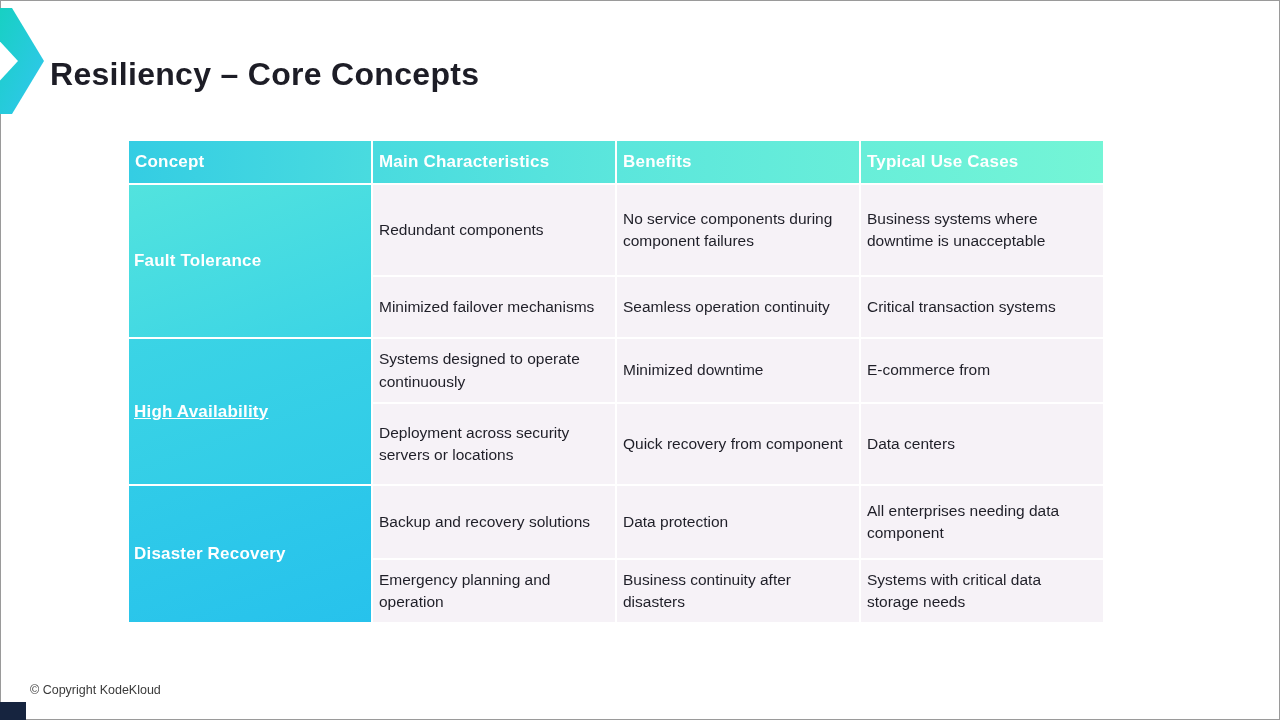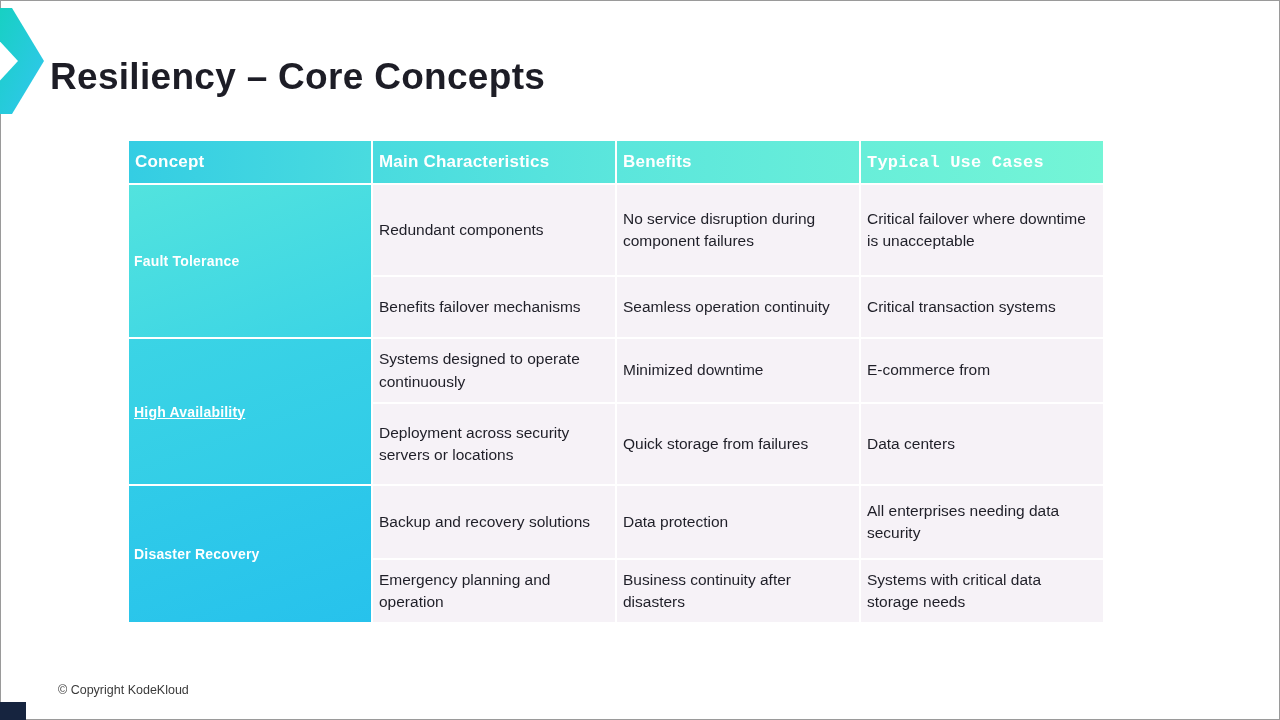--- a/index.html
+++ b/index.html
@@ -11,21 +11,21 @@
     font-family:"Liberation Sans","DejaVu Sans",sans-serif;
     box-shadow:inset 0 0 0 1px #9a9a9a;
   }
   
   .logo{
     position:absolute;left:-6px;top:8px;width:52px;height:106px;
   }
   
   .title{
     position:absolute;left:50px;top:56px;
-    font-size:37px;font-weight:600;color:#1d1d26;
+    font-size:32px;font-weight:600;color:#1d1d26;
     letter-spacing:0.3px;
   }
   
   .table-wrap{
     position:absolute;left:127px;top:139px;width:980px;
   }
   table.core{
     width:978px;
     border-collapse:separate;
     border-spacing:2px;
@@ -38,24 +38,24 @@
     font-size:17px;
     font-weight:700;
     text-align:left;
     padding:2px 8px 2px 6px;
     vertical-align:middle;
     letter-spacing:0.2px;
   }
   th.h1{background:linear-gradient(90deg,#34cde3,#49dbdf);}
   th.h2{background:linear-gradient(90deg,#49dbdf,#5be6dc);}
   th.h3{background:linear-gradient(90deg,#5be6dc,#68eed9);}
-  th.h4{background:linear-gradient(90deg,#68eed9,#74f5d6);font-family:Liberation Mono, monospace;}
+  th.h4{background:linear-gradient(90deg,#68eed9,#74f5d6);}
   td.concept{
     color:#ffffff;
-    font-size:14px;
+    font-size:17px;
     font-weight:700;
     padding:2px 8px 2px 5px;
     vertical-align:middle;
     letter-spacing:0.2px;
   }
   td.c1{background:linear-gradient(160deg,#52e3de,#3bd4e5);}
   td.c2{background:linear-gradient(160deg,#3bd4e5,#30cbe8);text-decoration:underline;}
   td.c3{background:linear-gradient(160deg,#30cbe8,#27c2ec);margin-left:12px;}
   td.cell{
     background:#f6f2f7;
@@ -67,21 +67,21 @@
   }
   tr.r1{height:90px;}
   tr.r2{height:60px;}
   tr.r3{height:63px;}
   tr.r4{height:80px;}
   tr.r5{height:72px;}
   tr.r6{height:62px;}
   
   .footer{
     position:absolute;left:30px;top:683px;
-    font-size:12.5px;color:#3a3a3a;margin-left:28px;
+    font-size:12.5px;color:#3a3a3a;
   }
   .corner-accent{
     position:absolute;left:0;bottom:0;width:26px;height:18px;
     background:#16243f;
   }
 </style>
 </head>
 <body>
 
 <div class="slide">
@@ -112,44 +112,44 @@
           <th class="hdr h1">Concept</th>
           <th class="hdr h2">Main Characteristics</th>
           <th class="hdr h3">Benefits</th>
           <th class="hdr h4">Typical Use Cases</th>
         </tr>
       </thead>
       <tbody>
         <tr class="r1">
           <td class="concept c1" rowspan="2">Fault Tolerance</td>
           <td class="cell">Redundant components</td>
-          <td class="cell">No service disruption during component failures</td>
-          <td class="cell">Critical failover where downtime is unacceptable</td>
+          <td class="cell">No service components during component failures</td>
+          <td class="cell">Business systems where downtime is unacceptable</td>
         </tr>
         <tr class="r2">
-          <td class="cell">Benefits failover mechanisms</td>
+          <td class="cell">Minimized failover mechanisms</td>
           <td class="cell">Seamless operation continuity</td>
           <td class="cell">Critical transaction systems</td>
         </tr>
         <tr class="r3">
           <td class="concept c2" rowspan="2">High Availability</td>
           <td class="cell">Systems designed to operate continuously</td>
           <td class="cell">Minimized downtime</td>
           <td class="cell">E-commerce from</td>
         </tr>
         <tr class="r4">
           <td class="cell">Deployment across security servers or locations</td>
-          <td class="cell">Quick storage from failures</td>
+          <td class="cell">Quick recovery from component</td>
           <td class="cell">Data centers</td>
         </tr>
         <tr class="r5">
           <td class="concept c3" rowspan="2">Disaster Recovery</td>
           <td class="cell">Backup and recovery solutions</td>
           <td class="cell">Data protection</td>
-          <td class="cell">All enterprises needing data security</td>
+          <td class="cell">All enterprises needing data component</td>
         </tr>
         <tr class="r6">
           <td class="cell">Emergency planning and operation</td>
           <td class="cell">Business continuity after disasters</td>
           <td class="cell">Systems with critical data storage needs</td>
         </tr>
       </tbody>
     </table>
   </div>
 

